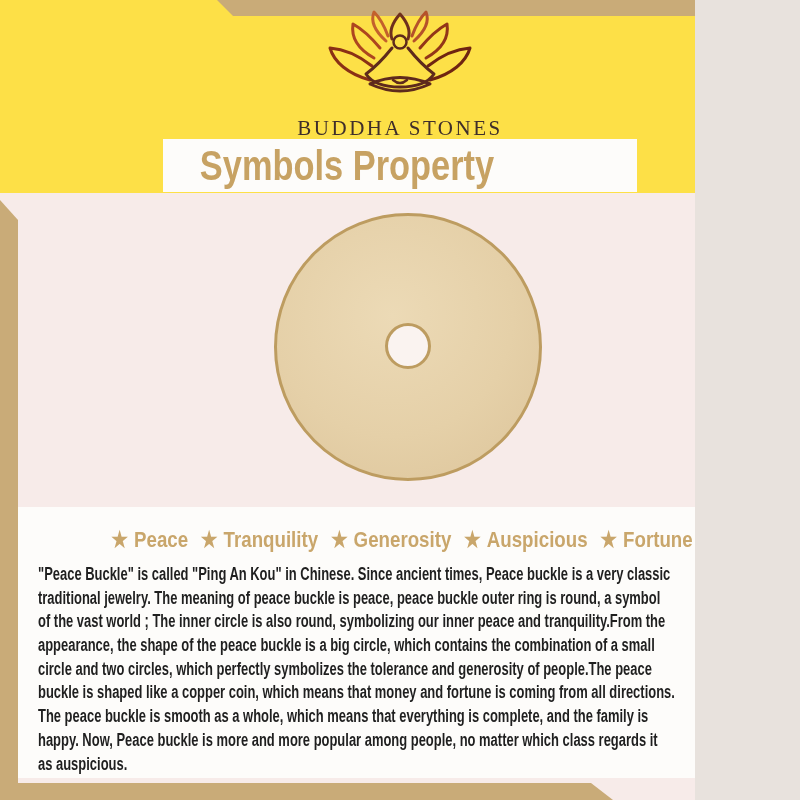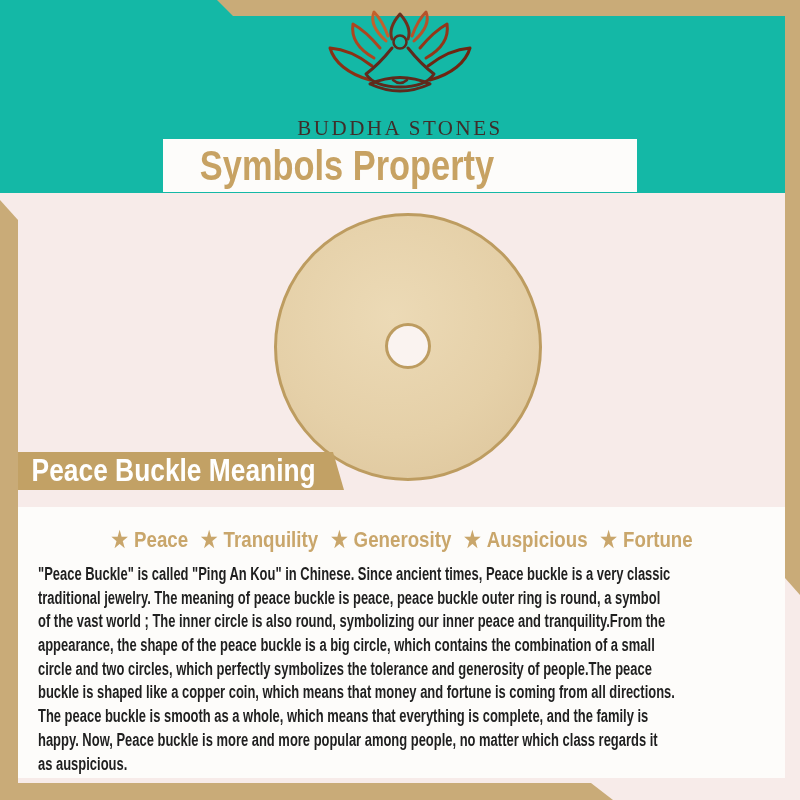--- a/index.html
+++ b/index.html
@@ -1,18 +1,18 @@
 <!DOCTYPE html>
 <html><head>
 <meta charset="utf-8">
 <style>
   html,body{margin:0;padding:0;background:#e8e2dd;}
   .page{
-    position:relative;width:800px;height:800px;overflow:hidden;
-    background:#14b8a6;
+    position:relative;width:695px;height:800px;overflow:hidden;
+    background:#fde047;
     font-family:"Liberation Sans", sans-serif;
   }
   
   .mid-bg{position:absolute;left:0;top:193px;width:800px;height:607px;background:#f7ebe9;}
   
   .strip{position:absolute;background:#c9ab78;}
   .strip-top{left:217px;top:0;width:583px;height:16px;
     clip-path:polygon(0 0,100% 0,100% 100%,16px 100%);}
   .strip-right{left:785px;top:0;width:15px;height:595px;
     clip-path:polygon(0 0,100% 0,100% 100%,0 578px);}
@@ -93,23 +93,20 @@
   <div class="brand-name">BUDDHA STONES</div>
 
   <div class="title-band">
     <div class="title">Symbols Property</div>
   </div>
 
   <div class="disc">
     <div class="disc-hole"></div>
   </div>
 
-  <div class="banner">
-    <div class="banner-text">Peace Buckle Meaning</div>
-  </div>
 
   <div class="panel">
     <div class="symbols-row">
       <div class="symbols-inner" id="symbols-inner">
           <span class="symbol-item">
             <span>★</span>
             <span>Peace</span>
           </span>
           <span class="symbol-item">
             <span>★</span>

